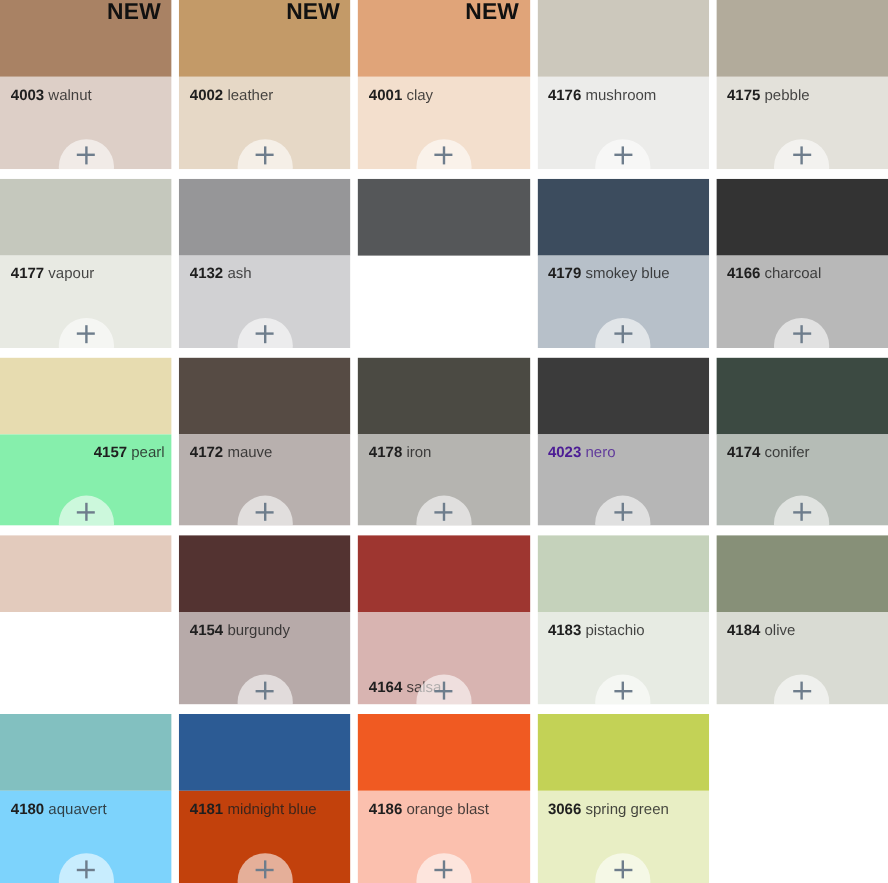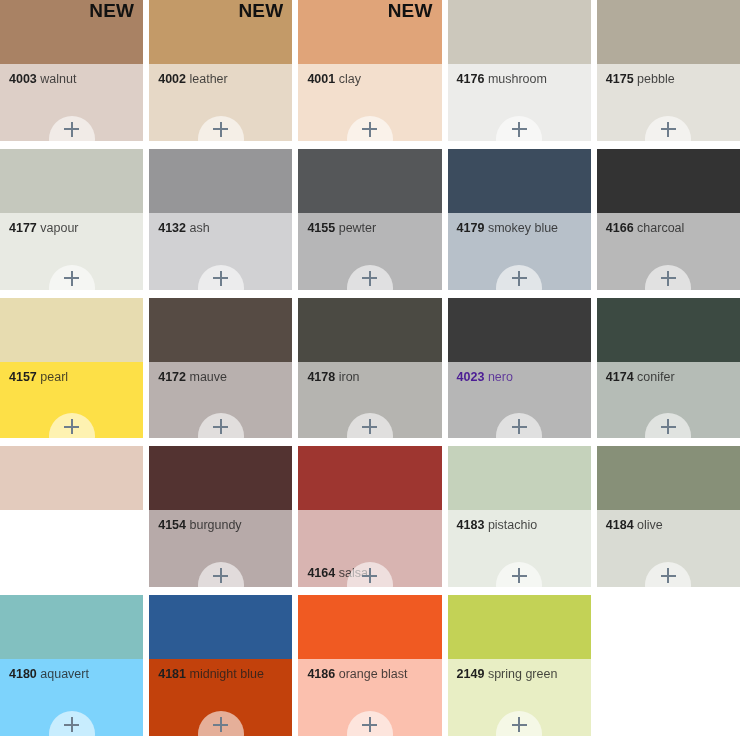--- a/index.html
+++ b/index.html
@@ -178,26 +178,20 @@
       <div class="swatch-color" style="background: rgb(150, 150, 152);"></div>
       <div class="swatch-info" style="background: rgb(209, 209, 211);">
         <div class="swatch-label" style="color: rgb(31, 31, 31);"><span class="swatch-code">4132</span> <span class="swatch-name">ash</span></div>
         <div class="swatch-add">
           <span class="plus-glyph"></span>
         </div>
       </div>
     </div>
     <div class="swatch-card">
       <div class="swatch-color" style="background: rgb(85, 87, 89);"></div>
-      <div class="swatch-info" style="background: rgb(182, 182, 183);">
-        <div class="swatch-label" style="color: rgb(31, 31, 31);"><span class="swatch-code">4155</span> <span class="swatch-name">pewter</span></div>
-        <div class="swatch-add">
-          <span class="plus-glyph"></span>
-        </div>
-      </div>
     </div>
     <div class="swatch-card">
       <div class="swatch-color" style="background: rgb(60, 76, 94);"></div>
       <div class="swatch-info" style="background: rgb(183, 192, 201);">
         <div class="swatch-label" style="color: rgb(31, 31, 31);"><span class="swatch-code">4179</span> <span class="swatch-name">smokey blue</span></div>
         <div class="swatch-add">
           <span class="plus-glyph"></span>
         </div>
       </div>
     </div>
@@ -205,21 +199,21 @@
       <div class="swatch-color" style="background: rgb(51, 51, 51);"></div>
       <div class="swatch-info" style="background: rgb(184, 184, 184);">
         <div class="swatch-label" style="color: rgb(31, 31, 31);"><span class="swatch-code">4166</span> <span class="swatch-name">charcoal</span></div>
         <div class="swatch-add">
           <span class="plus-glyph"></span>
         </div>
       </div>
     </div>
     <div class="swatch-card">
       <div class="swatch-color" style="background: rgb(231, 220, 176);"></div>
-      <div class="swatch-info" style="background: #fde047;">
+      <div class="swatch-info" style="background: #86efac; text-align: right;">
         <div class="swatch-label" style="color: rgb(31, 31, 31);"><span class="swatch-code">4157</span> <span class="swatch-name">pearl</span></div>
         <div class="swatch-add">
           <span class="plus-glyph"></span>
         </div>
       </div>
     </div>
     <div class="swatch-card">
       <div class="swatch-color" style="background: rgb(86, 75, 68);"></div>
       <div class="swatch-info" style="background: rgb(184, 176, 174);">
         <div class="swatch-label" style="color: rgb(31, 31, 31);"><span class="swatch-code">4172</span> <span class="swatch-name">mauve</span></div>
@@ -317,20 +311,20 @@
       <div class="swatch-info" style="background: rgb(251, 192, 174);">
         <div class="swatch-label" style="color: rgb(31, 31, 31);"><span class="swatch-code">4186</span> <span class="swatch-name">orange blast</span></div>
         <div class="swatch-add">
           <span class="plus-glyph"></span>
         </div>
       </div>
     </div>
     <div class="swatch-card">
       <div class="swatch-color" style="background: rgb(195, 210, 86);"></div>
       <div class="swatch-info" style="background: rgb(232, 238, 196);">
-        <div class="swatch-label" style="color: rgb(31, 31, 31);"><span class="swatch-code">2149</span> <span class="swatch-name">spring green</span></div>
+        <div class="swatch-label" style="color: rgb(31, 31, 31);"><span class="swatch-code">3066</span> <span class="swatch-name">spring green</span></div>
         <div class="swatch-add">
           <span class="plus-glyph"></span>
         </div>
       </div>
     </div>
     <div class="swatch-card is-empty"></div>
   </div>
 
 </body></html>

